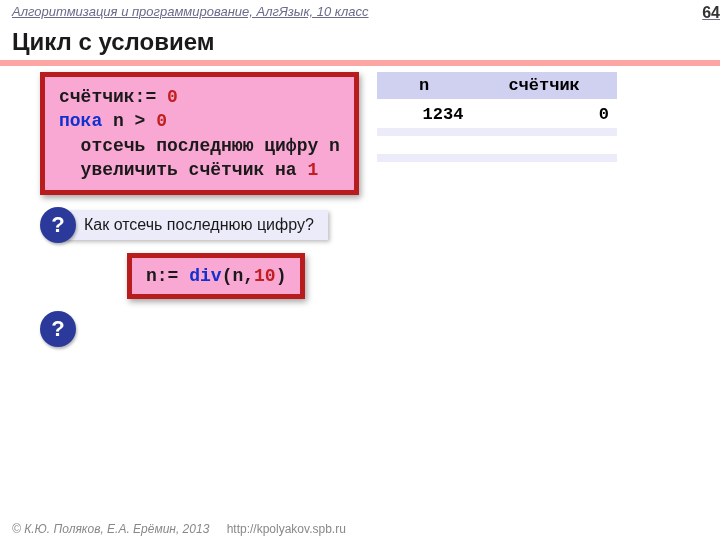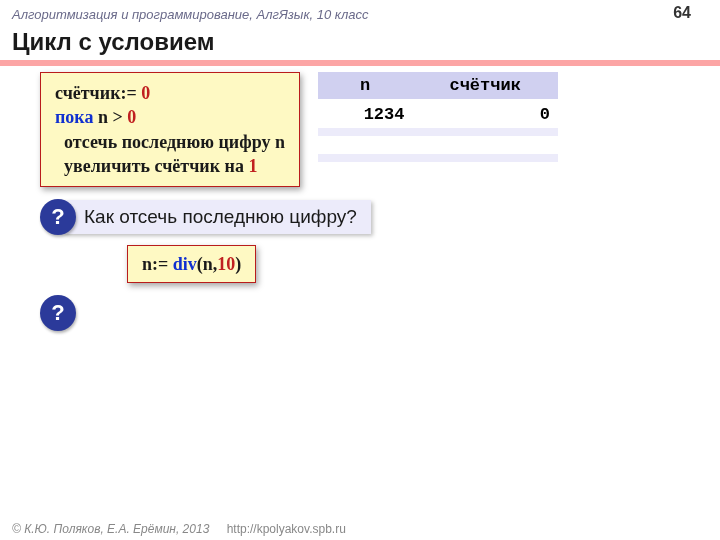--- a/index.html
+++ b/index.html
@@ -6,27 +6,28 @@
   body {
     width: 720px;
     height: 540px;
     font-family: Arial, sans-serif;
     background: #fff;
     position: relative;
     overflow: hidden;
   }
   .header-strip {
     background: #fff;
-    padding: 4px 29px 2px 12px;
+    padding: 4px 0 2px 12px;
     display: flex;
     justify-content: space-between;
-    align-items: flex-end;
+    align-items: flex-start;
     font-size: 13px;
     color: #6a6a8a;
     font-style: italic;
+    text-decoration: underline;
   }
   .page-number { font-weight: bold; font-style: normal; color: #333; font-size: 16px; }
   .title {
     padding: 4px 12px 4px 12px;
     font-size: 24px;
     font-weight: bold;
     color: #1a1a1a;
     border-bottom: 6px solid #fca5a5;
   }
   .content { padding: 6px 30px 0 40px; }
@@ -34,25 +35,25 @@
     font-size: 18px;
     color: #1a1a1a;
     line-height: 1.3;
     margin-bottom: 8px;
   }
   .task-label { font-style: italic; }
   .task-bold { font-weight: bold; }
   .code-var { font-family: "Courier New", monospace; font-weight: bold; }
   .two-col { display: flex; gap: 18px; align-items: flex-start; }
   .code-box {
-    background: #fef9c3;
-    border: 1px solid #b91c1c;
+    background: #f9a8d4;
+    border: 5px solid #b91c1c;
     box-shadow: 2px 3px 6px rgba(0,0,0,0.35);
     padding: 8px 14px;
-    font-family: Liberation Serif, serif;
+    font-family: Liberation Mono, monospace;
     font-size: 18px;
     font-weight: bold;
     line-height: 1.35;
     color: #1a1a1a;
     white-space: pre;
   }
   .code-box.small { font-size: 18px; padding: 6px 14px; display: inline-block; }
   .kw-blue { color: #1030d0; }
   .kw-red { color: #c02020; }
   .trace-table {
@@ -91,21 +92,21 @@
     font-weight: bold;
     font-size: 22px;
     display: flex; align-items: center; justify-content: center;
     z-index: 2;
     margin-right: -12px;
     box-shadow: 1px 2px 3px rgba(0,0,0,0.3);
   }
   .q-text {
     background: #ecebfa;
     padding: 6px 14px 6px 20px;
-    font-size: 19px;
+    font-size: 16px;
     color: #1a1a1a;
     box-shadow: 2px 2px 4px rgba(0,0,0,0.25);
   }
   .answer-row { margin-top: 10px; margin-left: 87px; }
   .footer {
     position: absolute;
     bottom: 4px; left: 12px;
     font-size: 12px;
     color: #888;
     font-style: italic;

